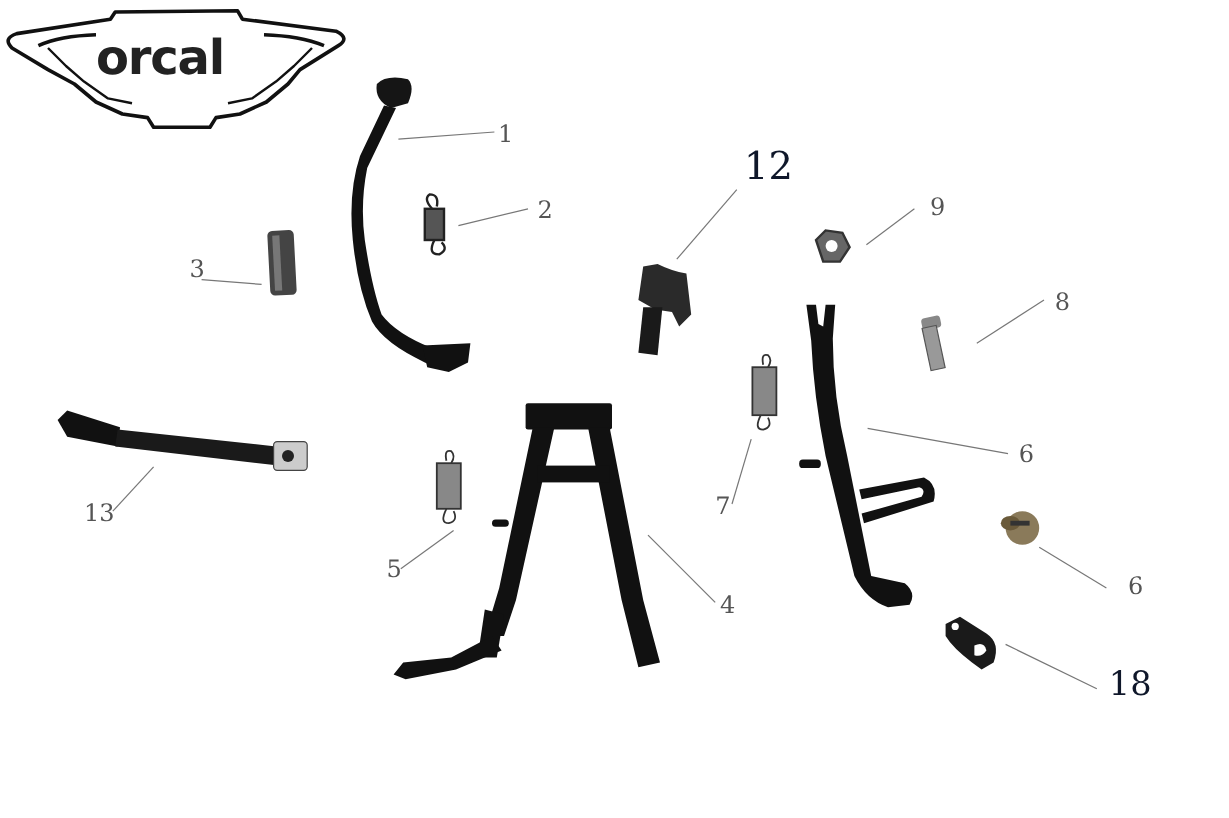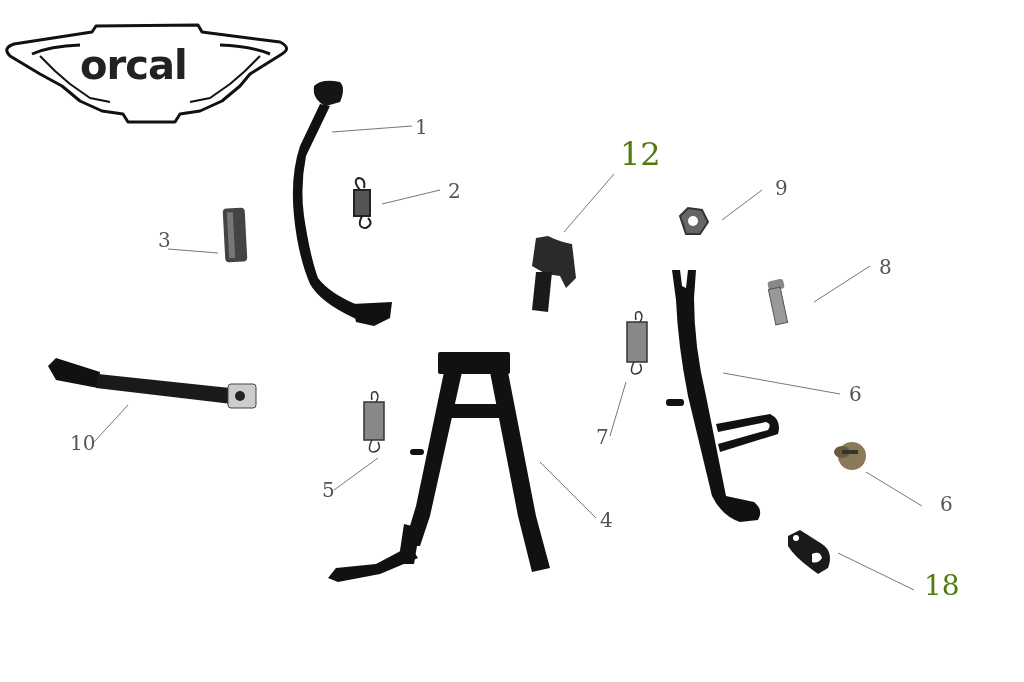--- a/index.html
+++ b/index.html
@@ -1,19 +1,19 @@
 <!DOCTYPE html>
 <html><head>
 <meta charset="utf-8">
 <style>
   html, body { margin:0; padding:0; background:#ffffff; }
   body { width:1024px; height:682px; position:relative; overflow:hidden; font-family:"DejaVu Serif", serif; }
-  .canvas { position:absolute; left:0; top:16px; width:1024px; height:644px; }
+  .canvas { position:absolute; left:0; top:0; width:1024px; height:644px; }
   .label { position:absolute; color:#555555; font-family:"DejaVu Serif", "Liberation Serif", serif; line-height:1; }
-  .label.big { color:#4d7c0f; }
+  .label.big { color:#0f172a; }
   .logo-text { position:absolute; left:80px; top:26px; font-family:"DejaVu Sans", sans-serif; font-size:40px; font-weight:bold; color:#222; letter-spacing:-1px; }
 </style>
 </head>
 <body>
 
 <div class="canvas">
 
   <div>
     <svg width="300" height="115" style="position:absolute;left:0;top:0">
       <g fill="none" stroke="#111" stroke-width="3" stroke-linejoin="round">
@@ -125,17 +125,17 @@
 
   <span class="label" style="left:415px;top:101px;font-size:20px">1</span>
   <span class="label" style="left:448px;top:165px;font-size:20px">2</span>
   <span class="label" style="left:158px;top:214px;font-size:20px">3</span>
   <span class="label" style="left:600px;top:494px;font-size:20px">4</span>
   <span class="label" style="left:322px;top:464px;font-size:20px">5</span>
   <span class="label" style="left:849px;top:368px;font-size:20px">6</span>
   <span class="label" style="left:596px;top:411px;font-size:20px">7</span>
   <span class="label" style="left:879px;top:241px;font-size:20px">8</span>
   <span class="label" style="left:775px;top:162px;font-size:20px">9</span>
-  <span class="label" style="left:70px;top:417px;font-size:20px">10</span>
+  <span class="label" style="left:70px;top:417px;font-size:20px">13</span>
   <span class="label" style="left:940px;top:478px;font-size:20px">6</span>
   <span class="label big" style="left:620px;top:122px;font-size:32px">12</span>
   <span class="label big" style="left:924px;top:556px;font-size:28px">18</span>
 </div>
 
 </body></html>

